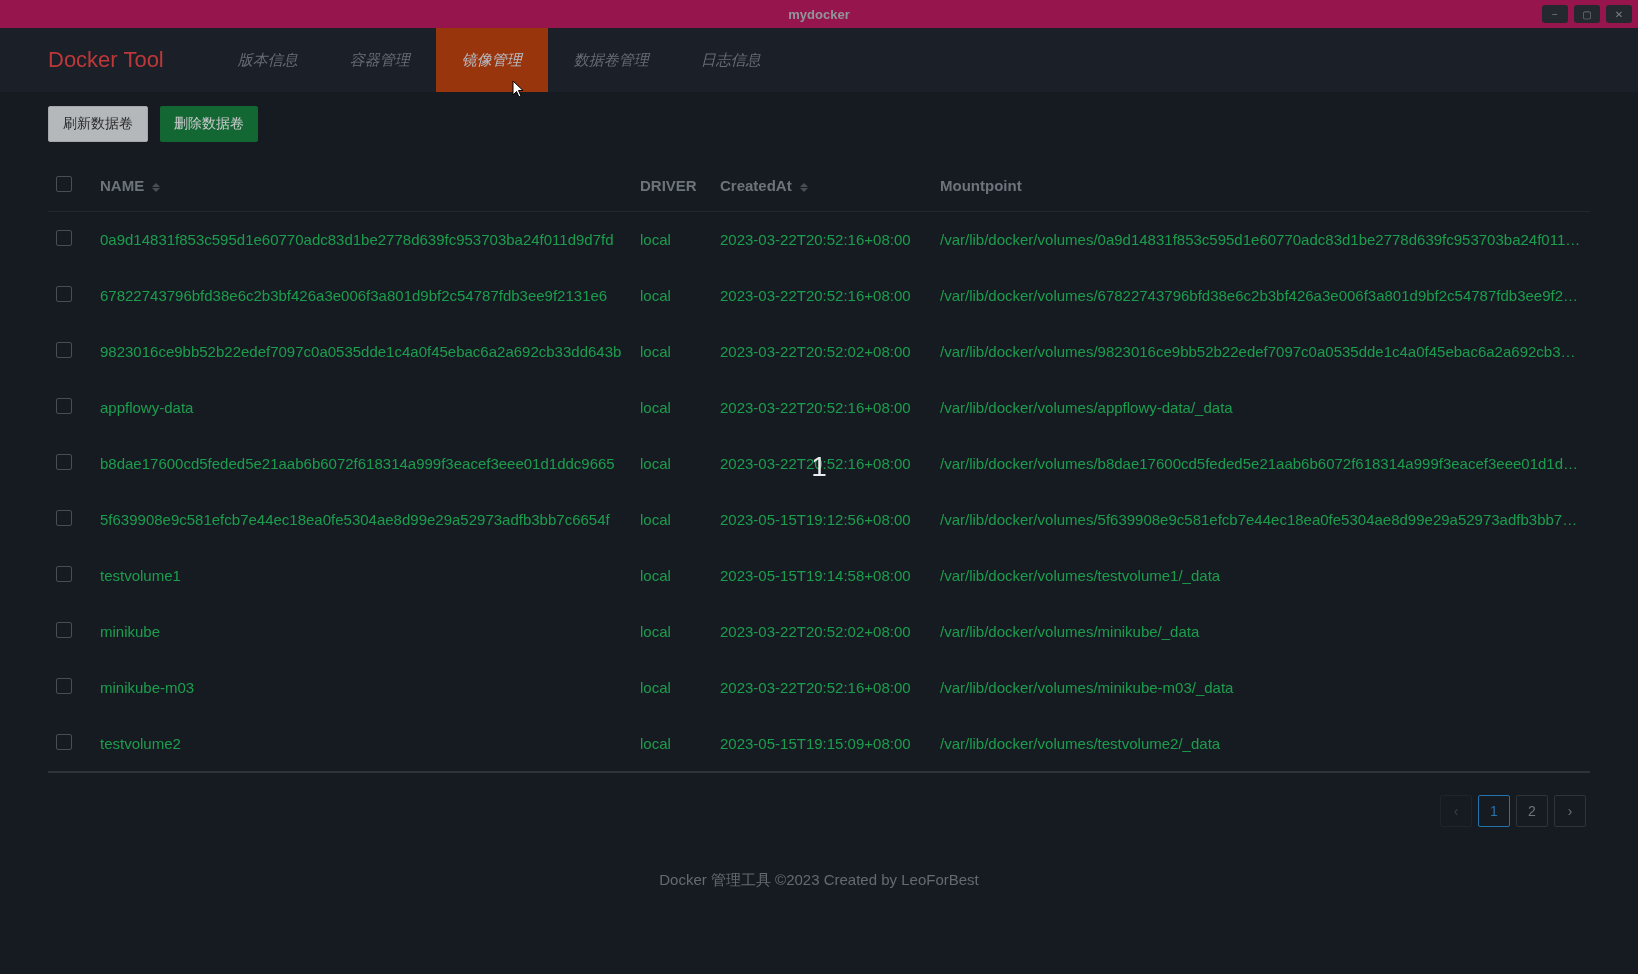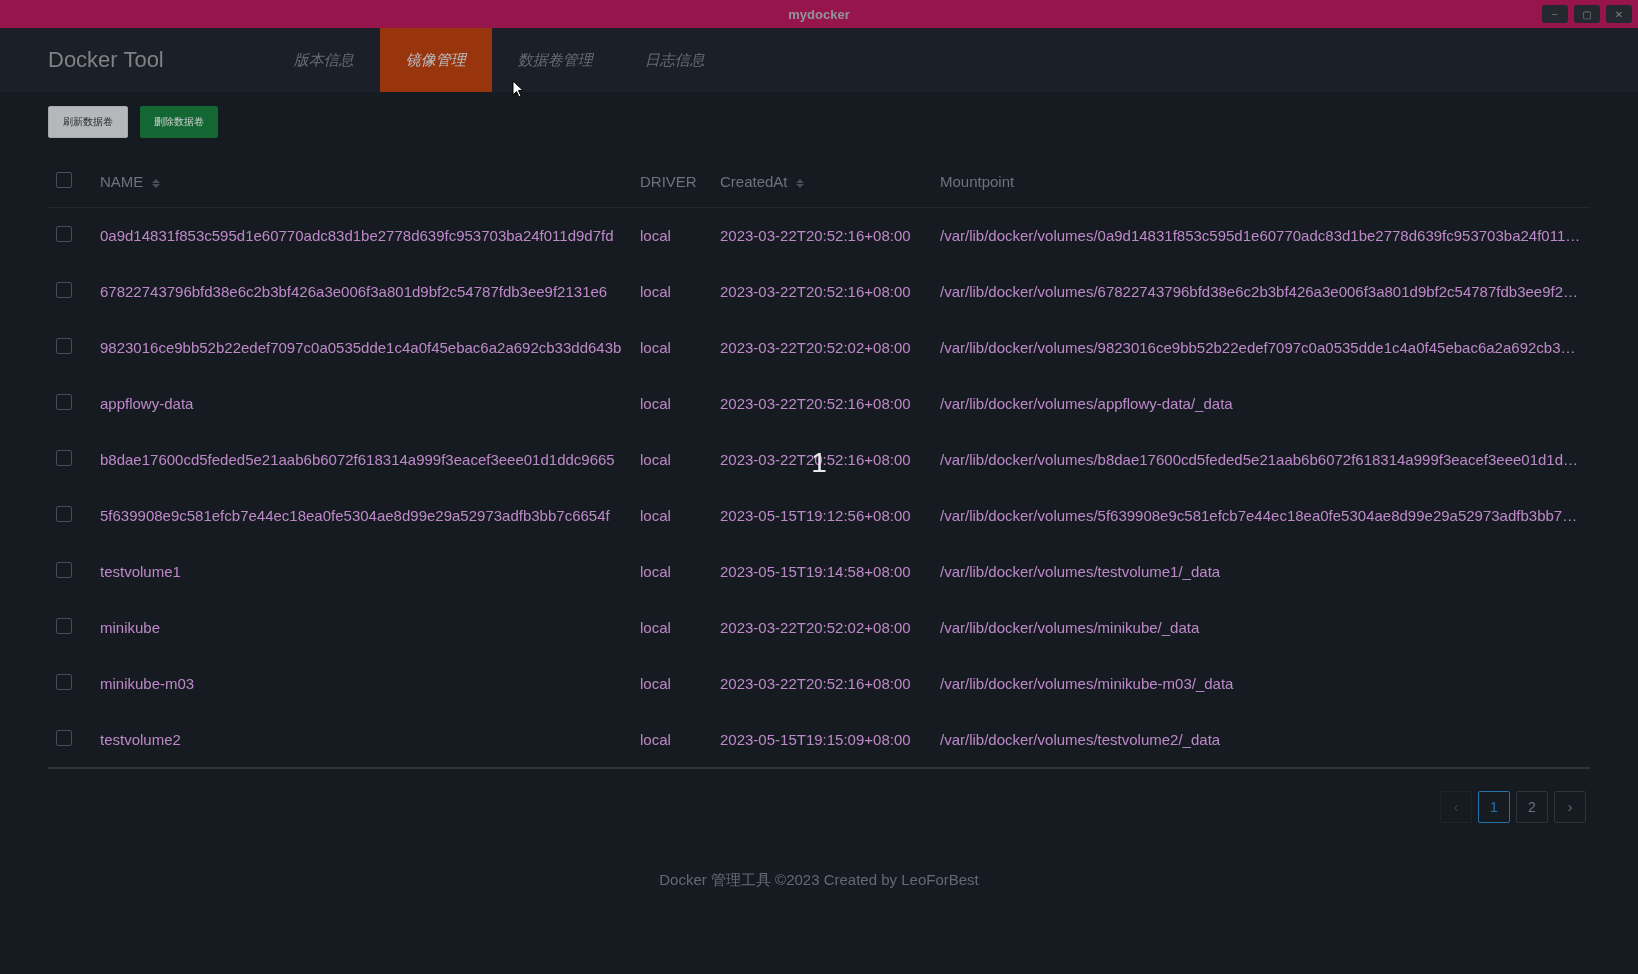--- a/index.html
+++ b/index.html
@@ -43,25 +43,25 @@
   }
 
   .navbar {
     height: 64px;
     background: #20252d;
     display: flex;
     align-items: stretch;
     padding: 0 0 0 48px;
   }
   .brand {
-    color: #a3a3a3;
+    color: #ef4444;
     font-size: 22px;
     display: flex;
     align-items: center;
-    margin-right: 104px;
+    margin-right: 48px;
   }
   .nav-items { display: flex; align-items: stretch; font-style: italic; }
   .nav-item {
     padding: 0 26px;
     display: flex;
     align-items: center;
     color: #808690;
     cursor: pointer;
     font-size: 15px;
     position: relative;
@@ -79,21 +79,21 @@
   }
 
   .content {
     padding: 14px 48px 0 48px;
     position: relative;
   }
   .action-bar { display: flex; gap: 12px; margin-bottom: 18px; }
   .btn {
     padding: 8px 14px;
     border-radius: 2px;
-    font-size: 10px;
+    font-size: 14px;
     cursor: pointer;
     border: none;
   }
   .btn-default {
     background: #e6e8eb;
     color: #333;
     border: 1px solid #d0d3d8;
   }
   .btn-danger {
     background: #15803d;
@@ -104,28 +104,28 @@
     background: transparent;
   }
   table {
     width: 100%;
     border-collapse: collapse;
     table-layout: fixed;
   }
   thead th {
     text-align: left;
     color: #8a9099;
-    font-weight: 400;
+    font-weight: 700;
     padding: 16px 8px;
     border-bottom: 1px solid #2b3038;
     font-size: 15px;
   }
   tbody td {
     padding: 18px 8px;
-    color: #f0abfc;
+    color: #22c55e;
     border-bottom: 1px solid transparent;
     white-space: nowrap;
     overflow: hidden;
     text-overflow: ellipsis;
     font-size: 15px;
   }
   tbody tr:last-child { border-bottom: 2px solid #3a3f47; }
   .col-check { width: 44px; }
   .col-name  { width: 540px; }
   .col-driver{ width: 80px; }
@@ -212,20 +212,21 @@
     <div class="tbar-btn">−</div>
     <div class="tbar-btn">▢</div>
     <div class="tbar-btn">✕</div>
   </div>
 </div>
 
 <div class="navbar">
   <div class="brand">Docker Tool</div>
   <div class="nav-items" id="nav-items">
       <div class="nav-item">版本信息</div>
+      <div class="nav-item">容器管理</div>
       <div class="nav-item active">镜像管理</div>
       <div class="nav-item">数据卷管理</div>
       <div class="nav-item">日志信息</div>
     </div>
 </div>
 
 <svg class="cursor-pointer" width="16" height="20" viewBox="0 0 16 20">
   <path d="M1 1 L1 15 L4.5 11.5 L7 17 L9 16 L6.5 10.5 L11 10.5 Z" fill="#ffffff" stroke="#000" stroke-width="1"></path>
 </svg>
 

